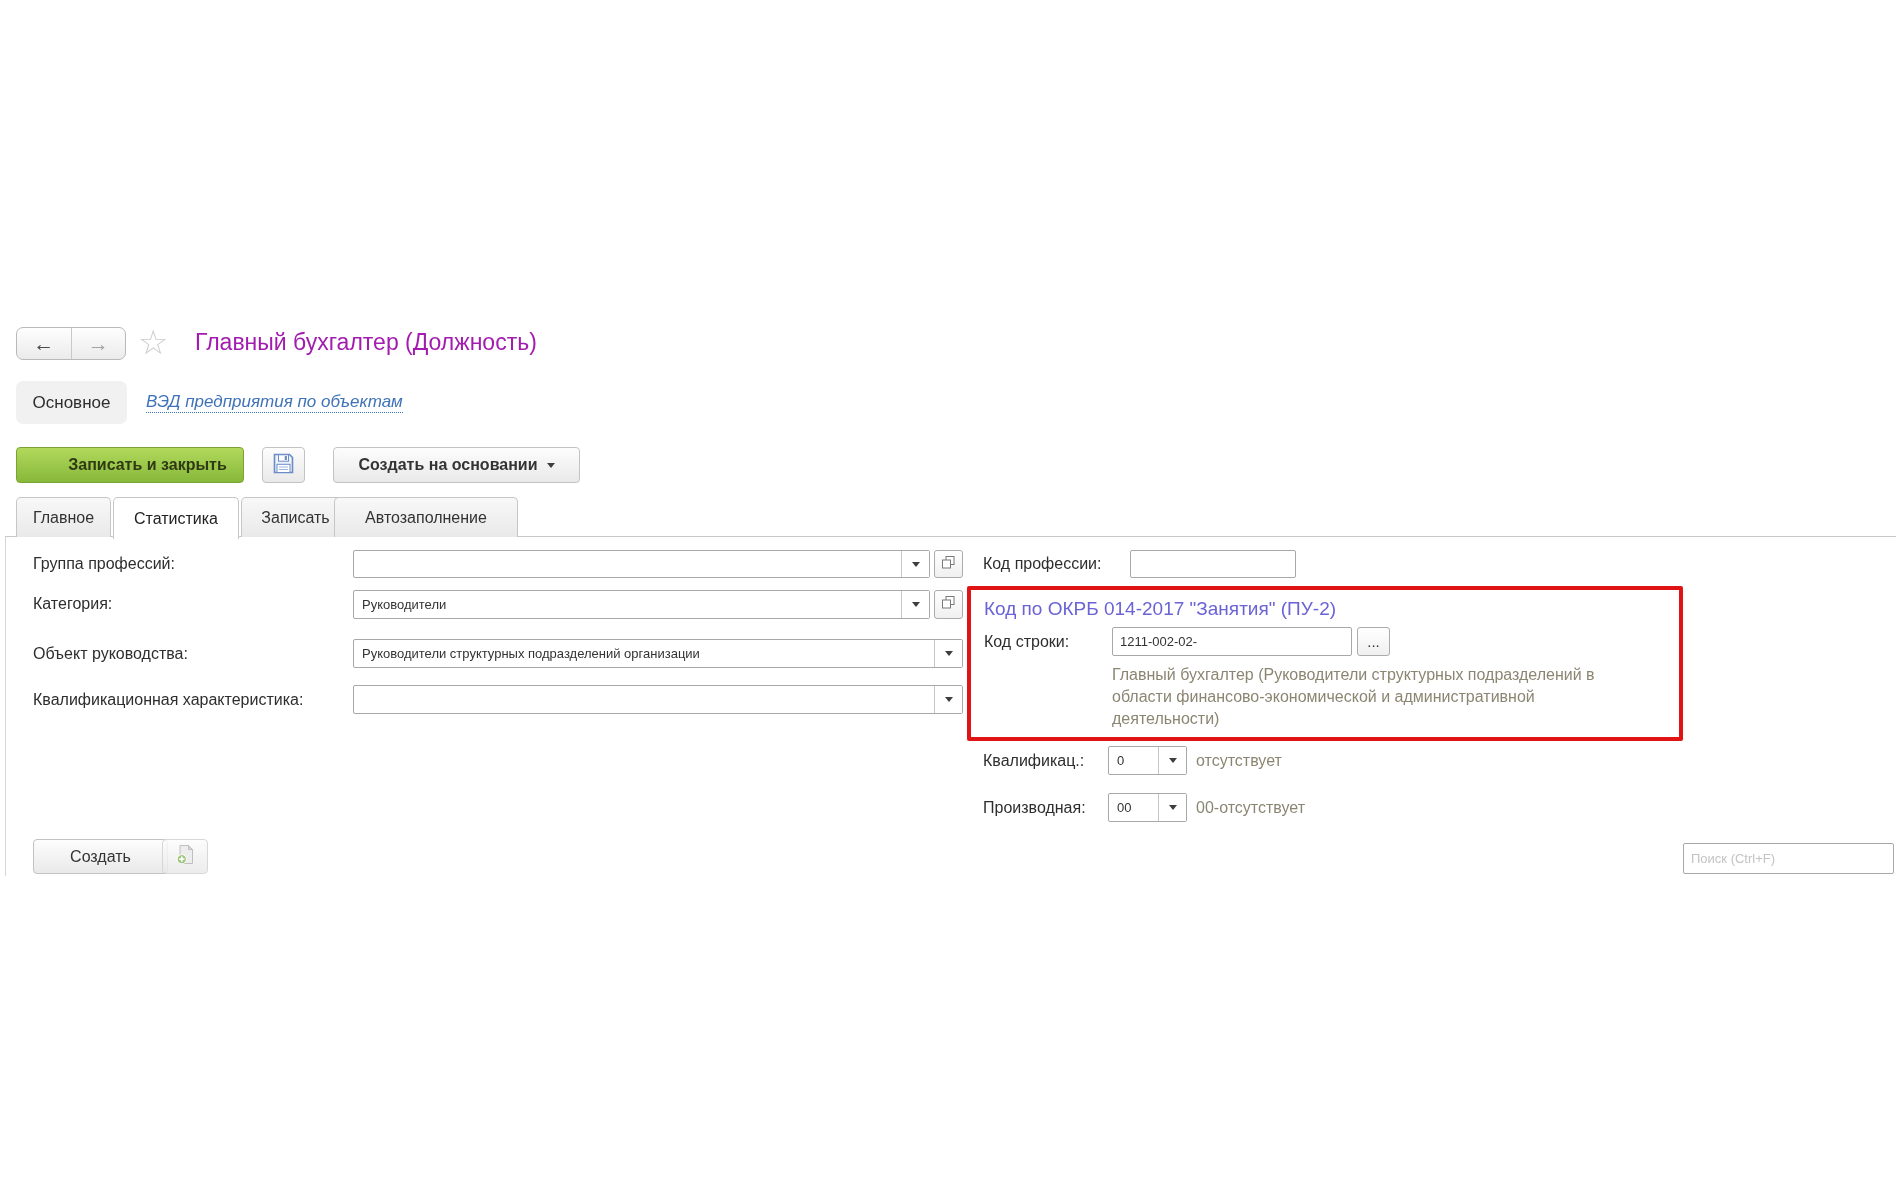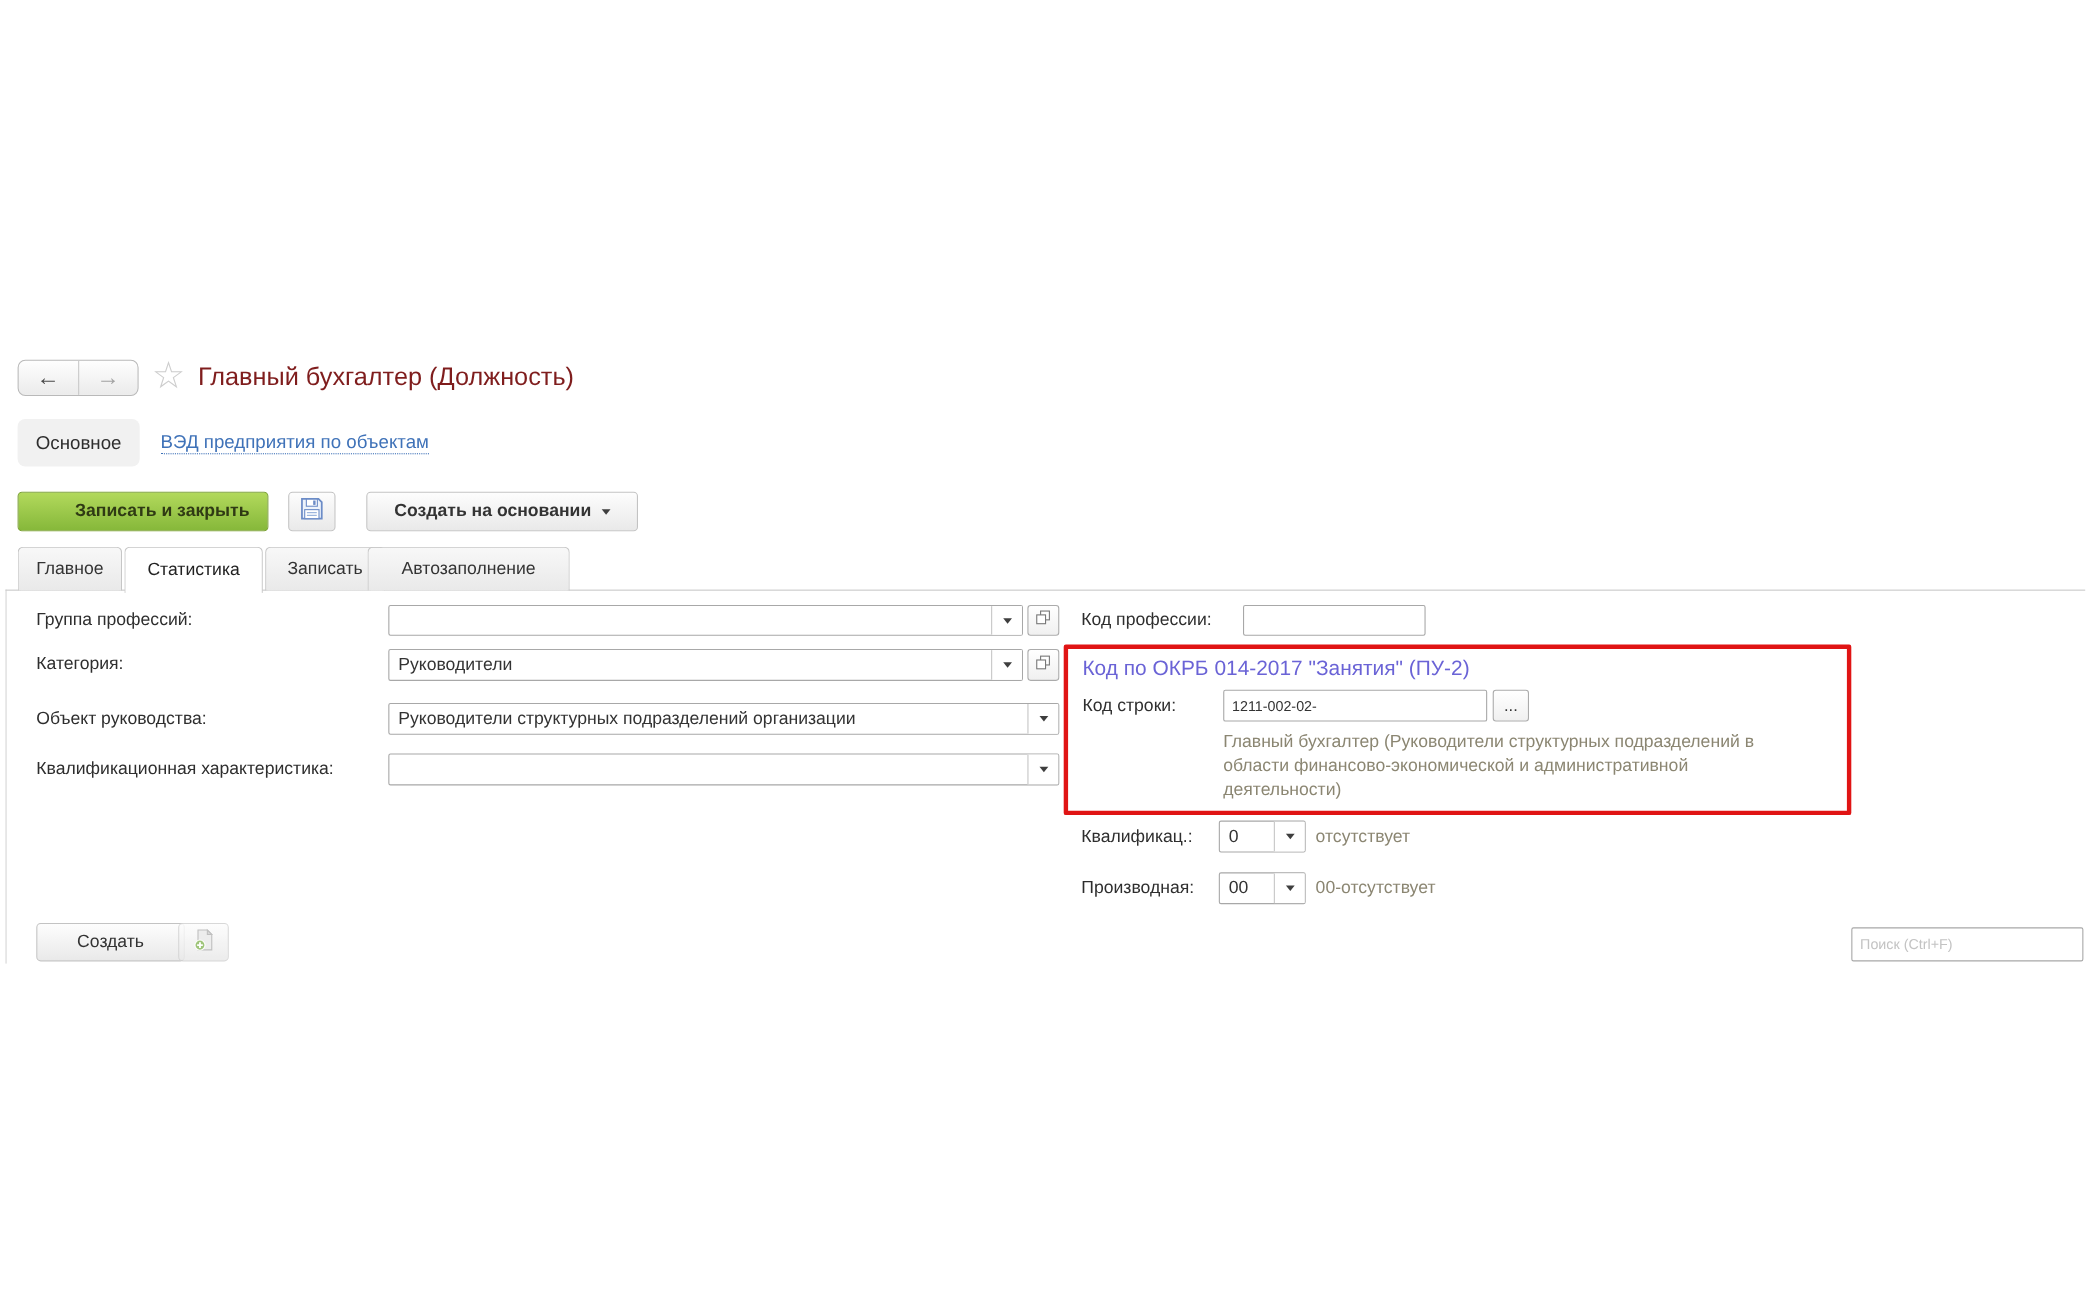--- a/index.html
+++ b/index.html
@@ -6,42 +6,42 @@
   body{font-family:"Liberation Sans","DejaVu Sans",sans-serif;color:#333;}
   #app{position:relative;width:1896px;height:1186px;background:#fff;overflow:hidden;}
   .abs{position:absolute;box-sizing:border-box;}
 
   
   .navgrp{left:16px;top:327px;width:110px;height:33px;display:flex;border:1px solid #b9b9b9;border-radius:7px;overflow:hidden;background:linear-gradient(#fefefe,#ebebeb);}
   .navbtn{flex:1;display:flex;align-items:center;justify-content:center;font-size:21px;font-weight:bold;cursor:pointer;}
   .navbtn.back{border-right:1px solid #c9c9c9;color:#4a4a4a;}
   .navbtn.fwd{color:#a3a3a3;}
   .star{left:138px;top:322px;font-size:34px;color:#cdcdcd;font-family:"DejaVu Sans",sans-serif;cursor:pointer;}
-  .title{left:180px;top:329px;font-size:23px;color:#7f1d1d;white-space:nowrap;}
+  .title{left:195px;top:329px;font-size:23px;color:#a21caf;white-space:nowrap;}
 
   
   .chip{left:16px;top:381px;width:111px;height:43px;background:#f1f1f1;border-radius:7px;display:flex;align-items:center;justify-content:center;font-size:17px;color:#2e2e2e;}
-  .vedlink{left:146px;top:392px;font-size:17px;color:#3f72b8;border-bottom:1px dotted #3f72b8;cursor:pointer;white-space:nowrap;}
+  .vedlink{left:146px;top:392px;font-size:17px;color:#3f72b8;border-bottom:1px dotted #3f72b8;cursor:pointer;white-space:nowrap;font-style:italic;}
 
   
   .btn{display:flex;align-items:center;justify-content:center;background:linear-gradient(#fdfdfd,#e9e9e9);border:1px solid #c3c3c3;border-radius:4px;font-size:16px;color:#333;cursor:pointer;}
   .btn-green{left:16px;top:447px;width:228px;height:36px;background:linear-gradient(#b2d95c,#86b83a);border-color:#7ba233;font-weight:bold;color:#2f3a14;padding-left:35px;}
   .btn-save{left:262px;top:447px;width:43px;height:36px;}
   .btn-cbo{left:333px;top:447px;width:247px;height:36px;gap:9px;font-weight:bold;}
 
   
   .tab{position:absolute;top:497px;height:40px;background:linear-gradient(#f8f8f8,#e9e9e9);border:1px solid #c6c6c6;border-bottom:none;border-radius:5px 5px 0 0;display:flex;align-items:center;justify-content:center;font-size:16px;color:#333;box-sizing:border-box;cursor:pointer;z-index:2;}
   .tab.active{background:#fff;height:42px;z-index:4;color:#222;}
   .hline{left:5px;top:536px;width:1891px;height:1px;background:#c9c9c9;z-index:1;}
   .vline{left:5px;top:536px;width:1px;height:340px;background:#d6d6d6;}
 
   
   .lbl{position:absolute;font-size:16px;color:#2e2e2e;white-space:nowrap;}
   .hint{position:absolute;font-size:16px;color:#8b8672;white-space:nowrap;}
-  .combo{position:absolute;background:#fff;border:1px solid #a8a8a8;border-radius:2px;box-sizing:border-box;display:flex;align-items:stretch;font-size:16px;color:#333;}
+  .combo{position:absolute;background:#fff;border:1px solid #a8a8a8;border-radius:2px;box-sizing:border-box;display:flex;align-items:stretch;font-size:13px;color:#333;}
   .combo-text{flex:1;display:flex;align-items:center;padding:0 8px;white-space:nowrap;overflow:hidden;}
   .combo-arrow{width:27px;border-left:1px solid #c6c6c6;display:flex;align-items:center;justify-content:center;cursor:pointer;background:#fff;}
   .caret{width:0;height:0;border-left:4px solid transparent;border-right:4px solid transparent;border-top:5px solid #3e3e3e;}
   .sqbtn{position:absolute;background:linear-gradient(#fff,#f0f0f0);border:1px solid #ababab;border-radius:3px;box-sizing:border-box;display:flex;align-items:center;justify-content:center;cursor:pointer;}
   input.tinp{position:absolute;background:#fff;border:1px solid #a8a8a8;border-radius:2px;box-sizing:border-box;font-size:13px;color:#333;padding:0 7px;font-family:"Liberation Sans","DejaVu Sans",sans-serif;outline:none;}
   input.tinp::placeholder{color:#c3c3c3;}
 
   .redbox{left:967px;top:586px;width:716px;height:155px;border:4px solid #e01414;border-radius:2px;z-index:0;}
   .okrblink{left:984px;top:598px;font-size:19px;color:#6a63d6;cursor:pointer;white-space:nowrap;}
   .desc{left:1112px;top:664px;width:530px;font-size:16px;line-height:22px;color:#8b8672;}

